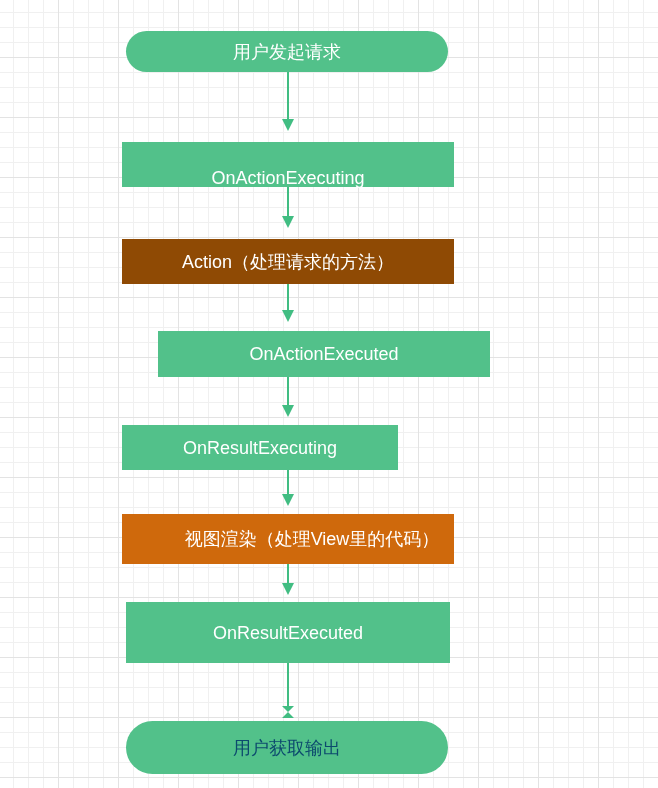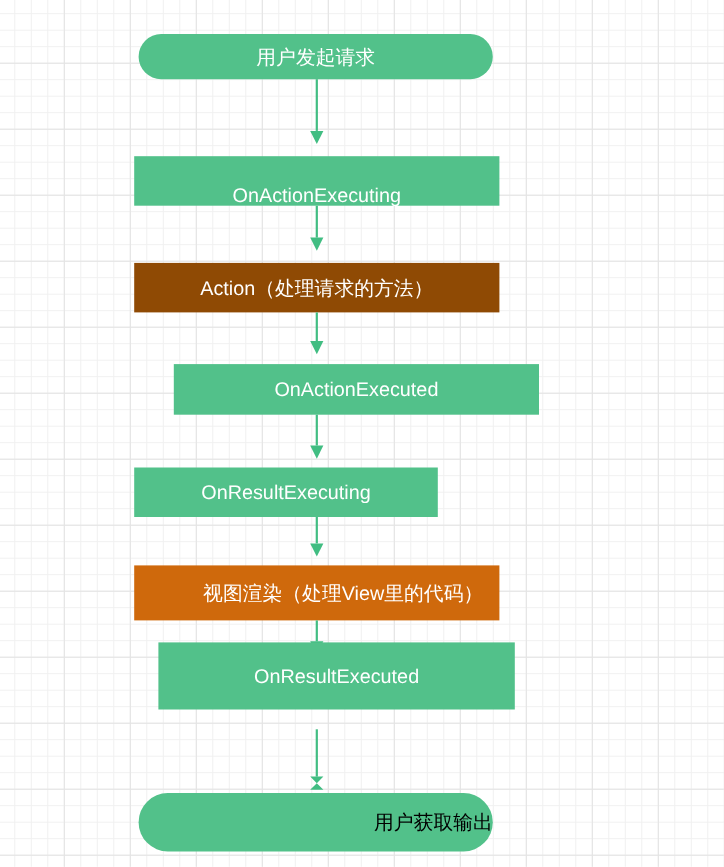--- a/index.html
+++ b/index.html
@@ -24,21 +24,21 @@
     color:#ffffff;font-size:18px;line-height:1;
     text-align:center;box-sizing:border-box;
     cursor:default;user-select:none;
   }
   .n1{left:126px;top:31px;width:322px;height:41px;border-radius:21px;}
   .n2{left:122px;top:142px;width:332px;height:45px;align-items:flex-end;}
   .n3{left:122px;top:239px;width:332px;height:45px;}
   .n4{left:122px;top:331px;width:332px;height:46px;margin-left:36px;}
   .n5{left:122px;top:425px;width:276px;height:45px;}
   .n6{left:122px;top:514px;width:332px;height:50px;padding-left:48px;}
-  .n7{left:126px;top:584px;width:324px;height:61px;margin-left:18px;}
+  .n7{left:126px;top:602px;width:324px;height:61px;}
   .n8{left:126px;top:721px;width:322px;height:53px;border-radius:27px;}
   .arrow{
     position:absolute;left:281px;width:14px;
     color:var(--arrow-color,#41bd82);
     overflow:visible;
   }
   .a1{top:72px;}
   .a2{top:187px;}
   .a3{top:284px;}
   .a4{top:377px;}
@@ -107,17 +107,17 @@
 
   <div class="node n7" style="background-color: rgb(82, 193, 138); color: rgb(255, 255, 255);">
     <span>OnResultExecuted</span>
   </div>
 
   <svg class="arrow a7" width="14" height="55" viewBox="0 0 14 55">
     <line x1="7" y1="0" x2="7" y2="43" stroke="currentColor" stroke-width="2"></line>
     <polygon points="1,43 13,43 7,49 13,55 1,55 7,49" fill="currentColor"></polygon>
   </svg>
 
-  <div class="node n8" style="background-color: rgb(82, 193, 138); color: #000000; justify-content: flex-end;">
+  <div class="node n8" style="background-color: rgb(82, 193, 138); color: #0c4a6e;">
     <span>用户获取输出</span>
   </div>
 
 </div>
 
 </body></html>

